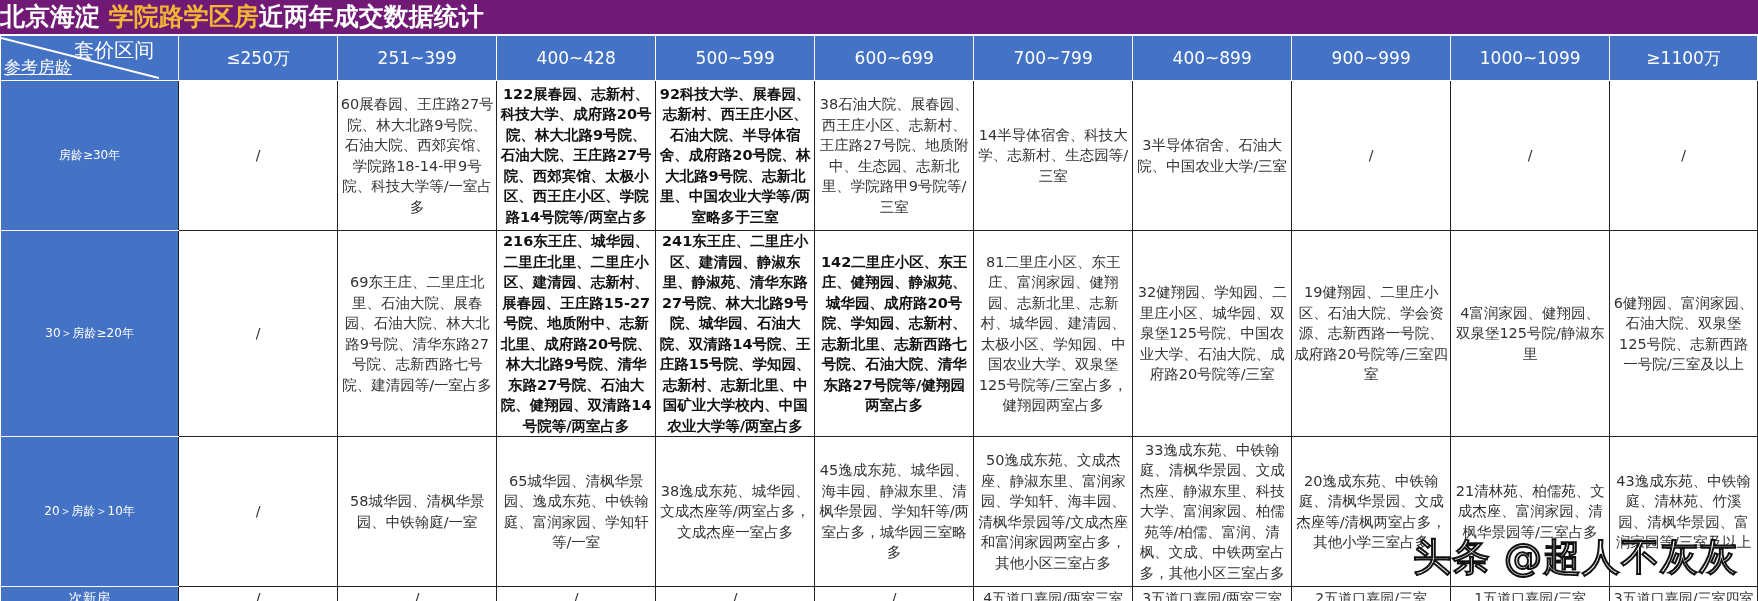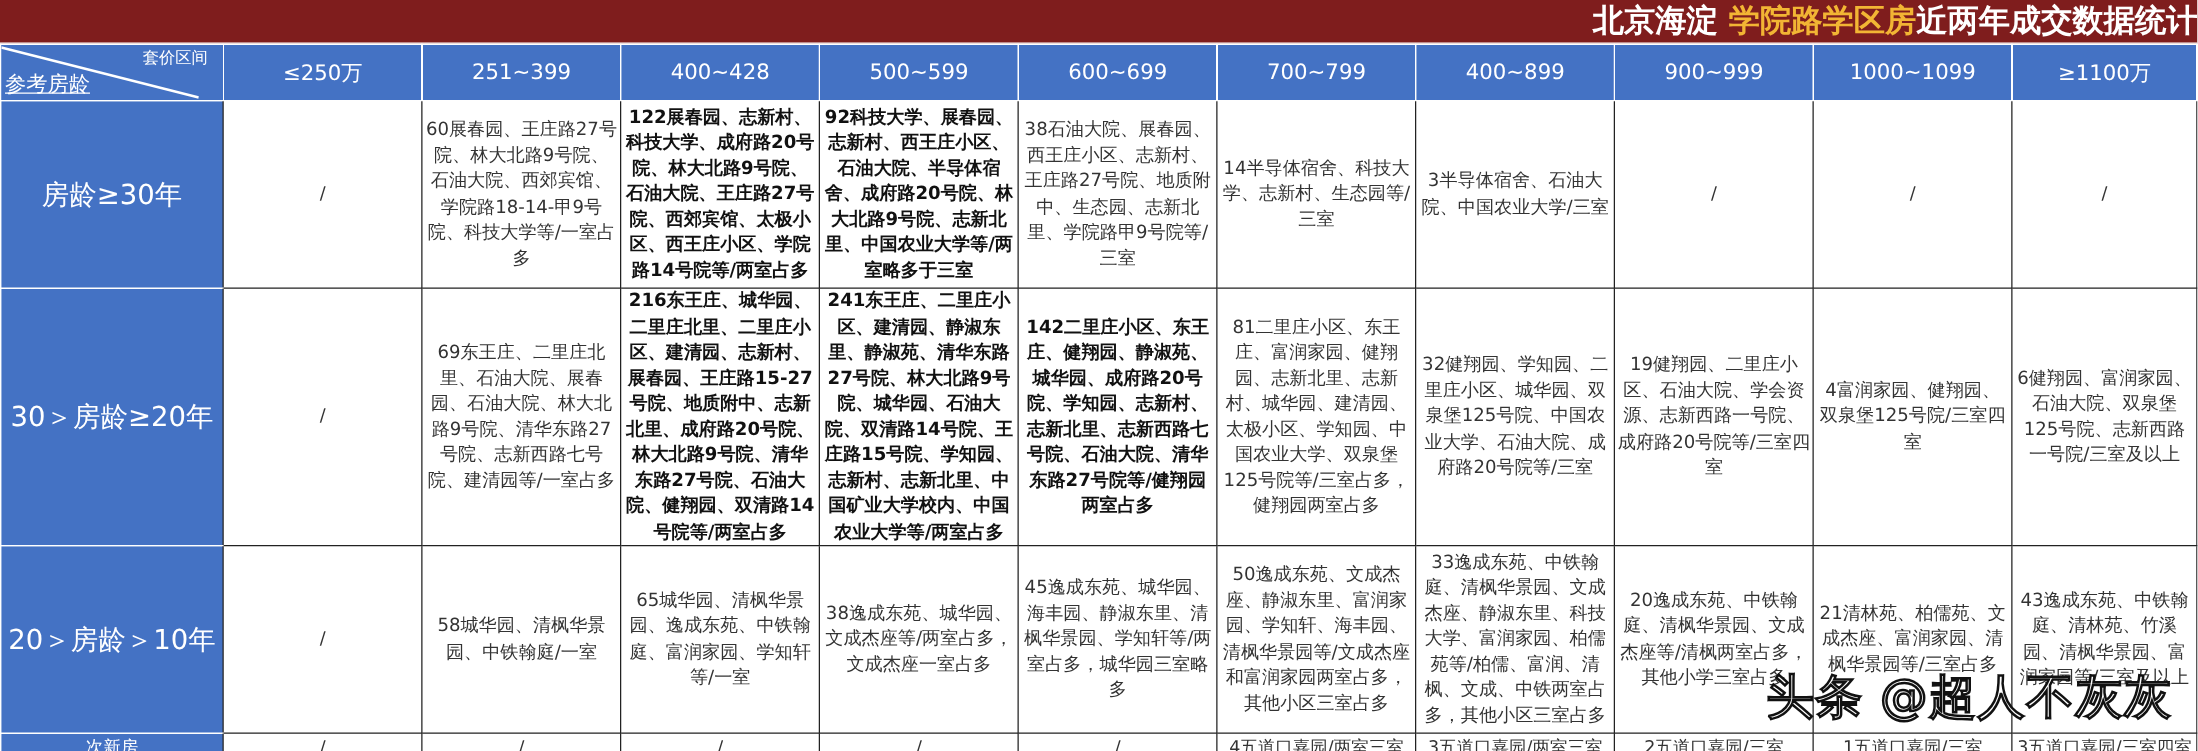--- a/index.html
+++ b/index.html
@@ -1,26 +1,26 @@
 <!DOCTYPE html>
 <html><head>
 <meta charset="utf-8">
 <style>
   html, body { margin:0; padding:0; }
   body { width:1758px; height:601px; background:#ffffff; font-family:"DejaVu Sans","Liberation Sans",sans-serif; position:relative; overflow:hidden; }
-  .title { position:absolute; left:0; top:0; width:1758px; height:34px; background:#7f1d1d; color:#ffffff; font-size:25px; font-weight:bold; text-align:right; line-height:34px; border-bottom:1px solid #ffffff; }
+  .title { position:absolute; left:0; top:0; width:1758px; height:34px; background:#701a75; color:#ffffff; font-size:25px; font-weight:bold; text-align:left; line-height:34px; border-bottom:1px solid #ffffff; }
   .title .hl { color:#f2b534; }
   table { position:absolute; left:0; top:35px; border-collapse:collapse; table-layout:fixed; width:1758px; }
   td, th { border:1px solid #222; text-align:center; vertical-align:middle; padding:0 2px; overflow:hidden; }
   thead th { background:#4472c4; color:#fff; font-weight:normal; font-size:17px; height:44px; border:1px solid #ffffff; }
   .corner { position:relative; padding:0; }
   .corner svg { position:absolute; left:0; top:0; }
-  .corner .c-top { position:absolute; right:12px; top:1px; font-size:13px;margin-left:44px; }
+  .corner .c-top { position:absolute; right:24px; top:1px; font-size:20px;margin-left:44px; }
   .corner .c-bot { position:absolute; left:3px; bottom:1px; font-size:17px;text-decoration:underline; }
-  .rowhead { background:#4472c4; color:#ffffff; font-size:22px; border-color:#ffffff #222 #ffffff #ffffff; }
+  .rowhead { background:#4472c4; color:#ffffff; font-size:12px; border-color:#ffffff #222 #ffffff #ffffff; }
   .cell { font-size:14.5px; line-height:20.5px; color:#333; }
   .cell.bold { font-weight:bold; color:#111;margin-top:24px; }
   .r1 td { height:149px; }
   .r2 td { height:196px; }
   .r3 td { height:149px; }
   .r4 td { height:22px; font-size:14px; line-height:18px; }
   .slash { color:#333; font-size:14px; }
   .watermark { position:absolute; right:20px; top:532px; font-size:38px; font-weight:normal; color:#fff; -webkit-text-stroke:2px #111; letter-spacing:1px; pointer-events:none; }
 </style>
 </head>
@@ -82,21 +82,21 @@
     <tr class="r2">
       <td class="rowhead">30＞房龄≥20年</td>
       <td class="cell slash">/</td>
       <td class="cell">69东王庄、二里庄北里、石油大院、展春园、石油大院、林大北路9号院、清华东路27号院、志新西路七号院、建清园等/一室占多</td>
       <td class="cell bold">216东王庄、城华园、二里庄北里、二里庄小区、建清园、志新村、展春园、王庄路15-27号院、地质附中、志新北里、成府路20号院、林大北路9号院、清华东路27号院、石油大院、健翔园、双清路14号院等/两室占多</td>
       <td class="cell bold">241东王庄、二里庄小区、建清园、静淑东里、静淑苑、清华东路27号院、林大北路9号院、城华园、石油大院、双清路14号院、王庄路15号院、学知园、志新村、志新北里、中国矿业大学校内、中国农业大学等/两室占多</td>
       <td class="cell bold">142二里庄小区、东王庄、健翔园、静淑苑、城华园、成府路20号院、学知园、志新村、志新北里、志新西路七号院、石油大院、清华东路27号院等/健翔园两室占多</td>
       <td class="cell">81二里庄小区、东王庄、富润家园、健翔园、志新北里、志新村、城华园、建清园、太极小区、学知园、中国农业大学、双泉堡125号院等/三室占多，健翔园两室占多</td>
       <td class="cell">32健翔园、学知园、二里庄小区、城华园、双泉堡125号院、中国农业大学、石油大院、成府路20号院等/三室</td>
       <td class="cell">19健翔园、二里庄小区、石油大院、学会资源、志新西路一号院、成府路20号院等/三室四室</td>
-      <td class="cell">4富润家园、健翔园、双泉堡125号院/三室四室</td>
+      <td class="cell">4富润家园、健翔园、双泉堡125号院/静淑东里</td>
       <td class="cell">6健翔园、富润家园、石油大院、双泉堡125号院、志新西路一号院/三室及以上</td>
     </tr>
     <tr class="r3">
       <td class="rowhead">20＞房龄＞10年</td>
       <td class="cell slash">/</td>
       <td class="cell">58城华园、清枫华景园、中铁翰庭/一室</td>
       <td class="cell">65城华园、清枫华景园、逸成东苑、中铁翰庭、富润家园、学知轩等/一室</td>
       <td class="cell">38逸成东苑、城华园、文成杰座等/两室占多，文成杰座一室占多</td>
       <td class="cell">45逸成东苑、城华园、海丰园、静淑东里、清枫华景园、学知轩等/两室占多，城华园三室略多</td>
       <td class="cell">50逸成东苑、文成杰座、静淑东里、富润家园、学知轩、海丰园、清枫华景园等/文成杰座和富润家园两室占多，其他小区三室占多</td>

